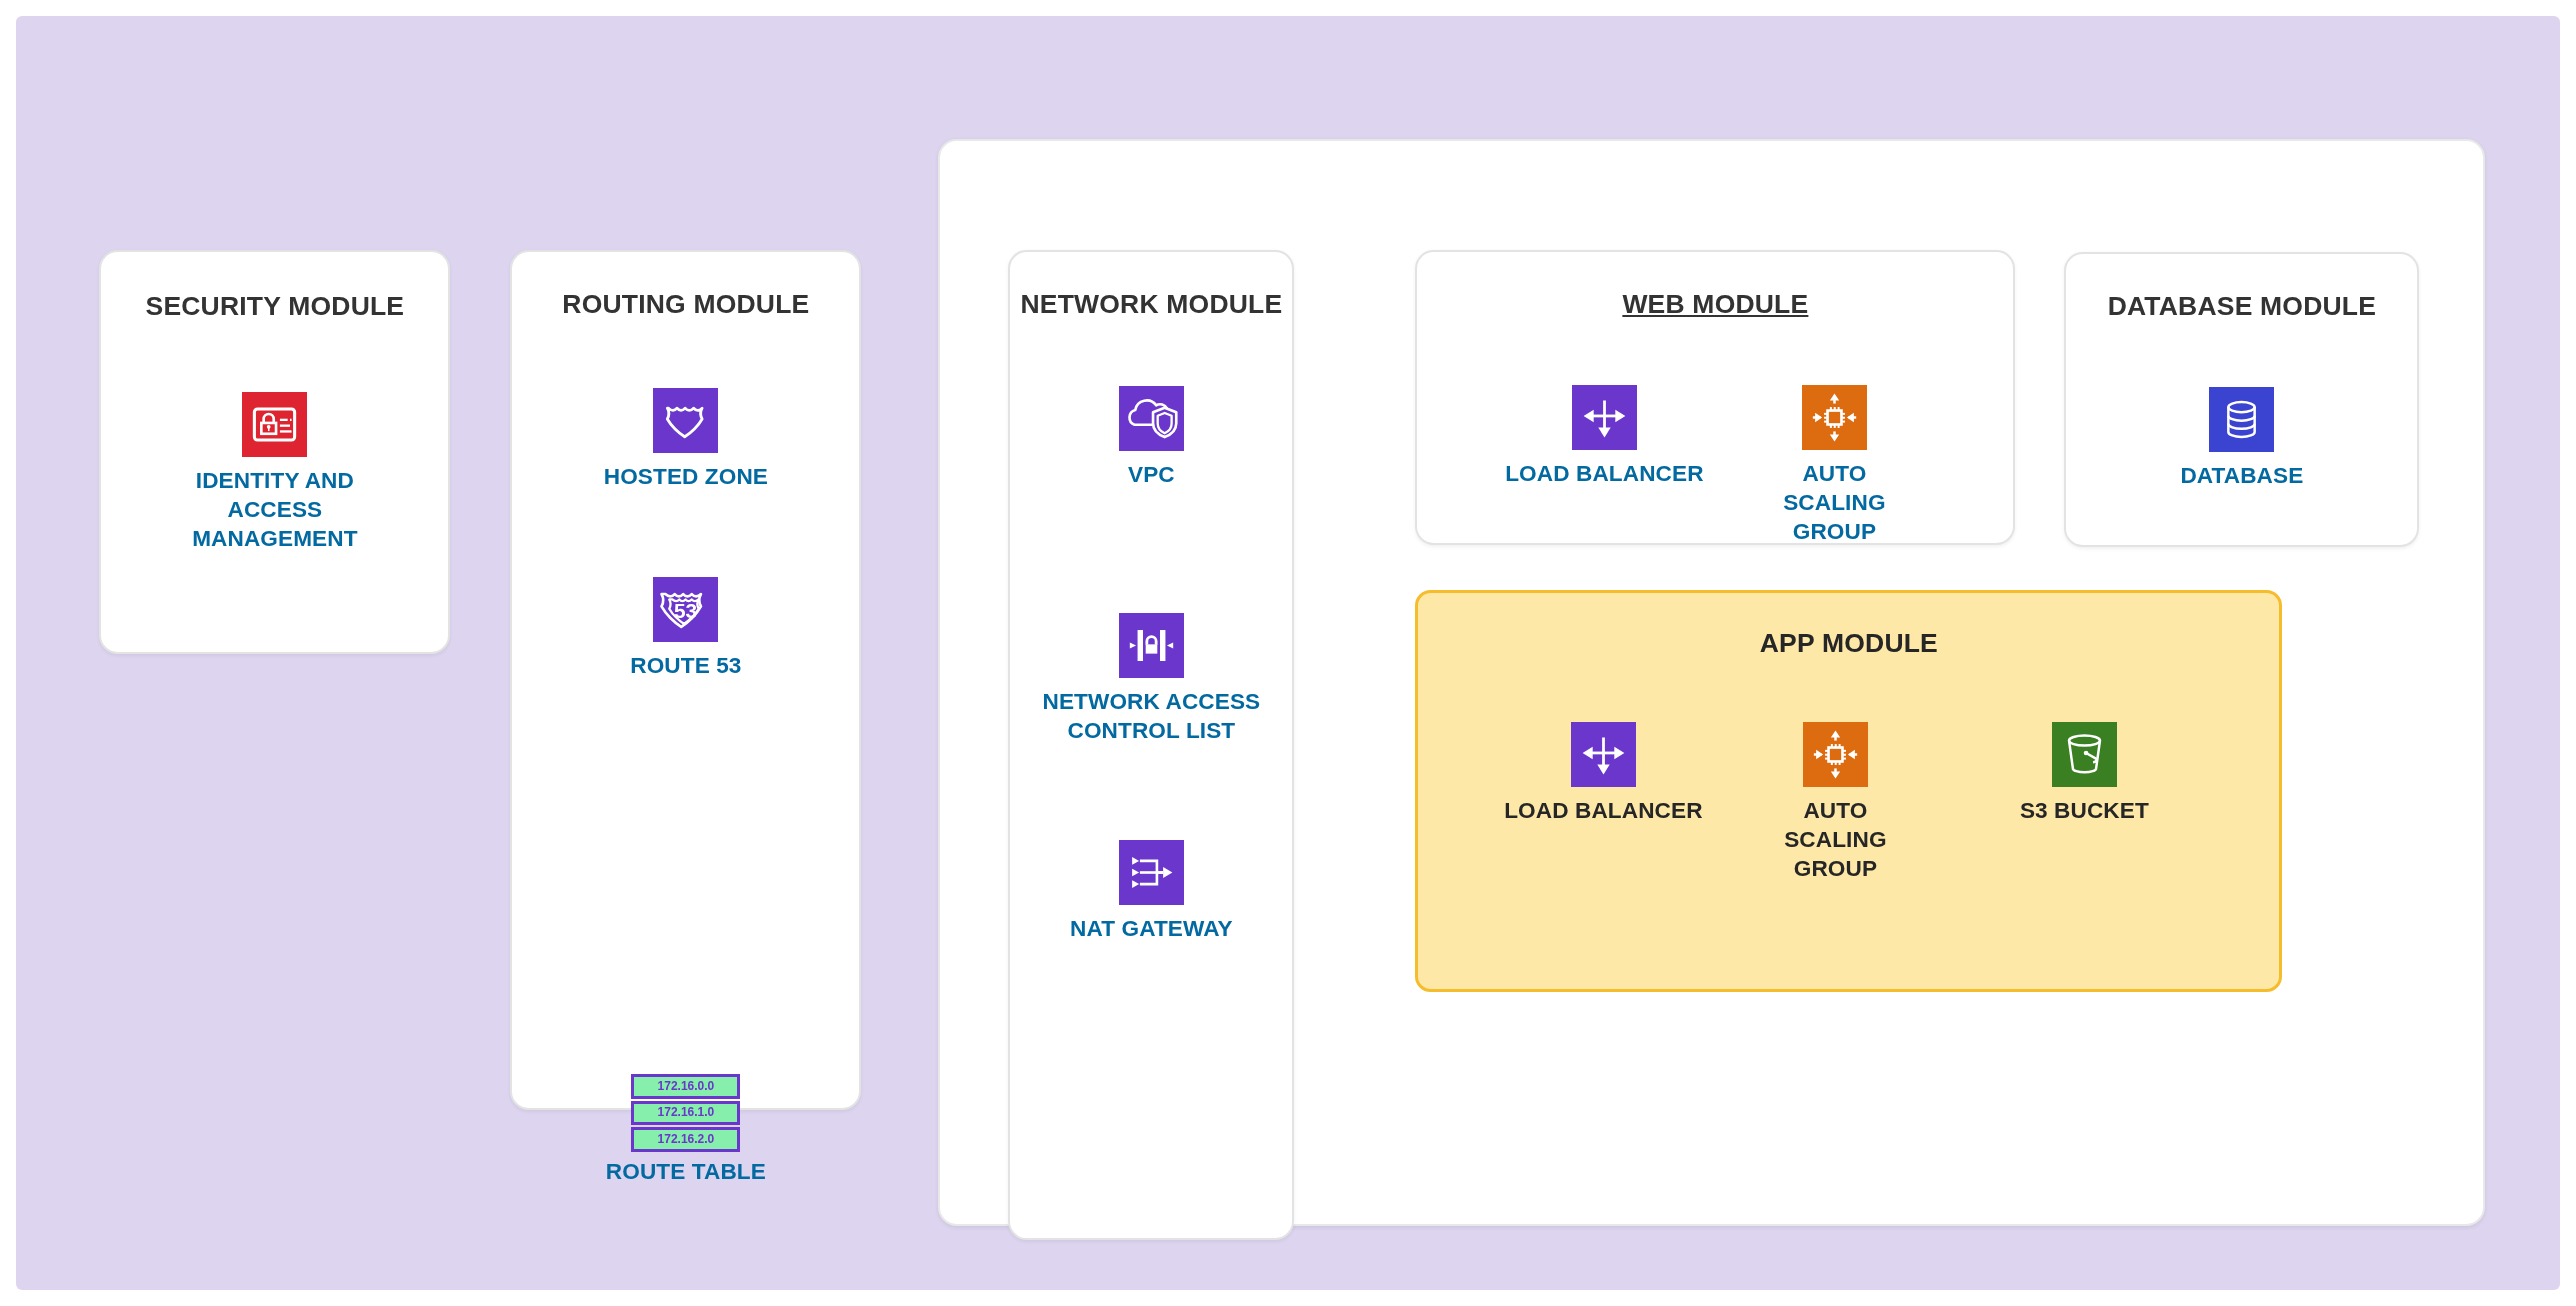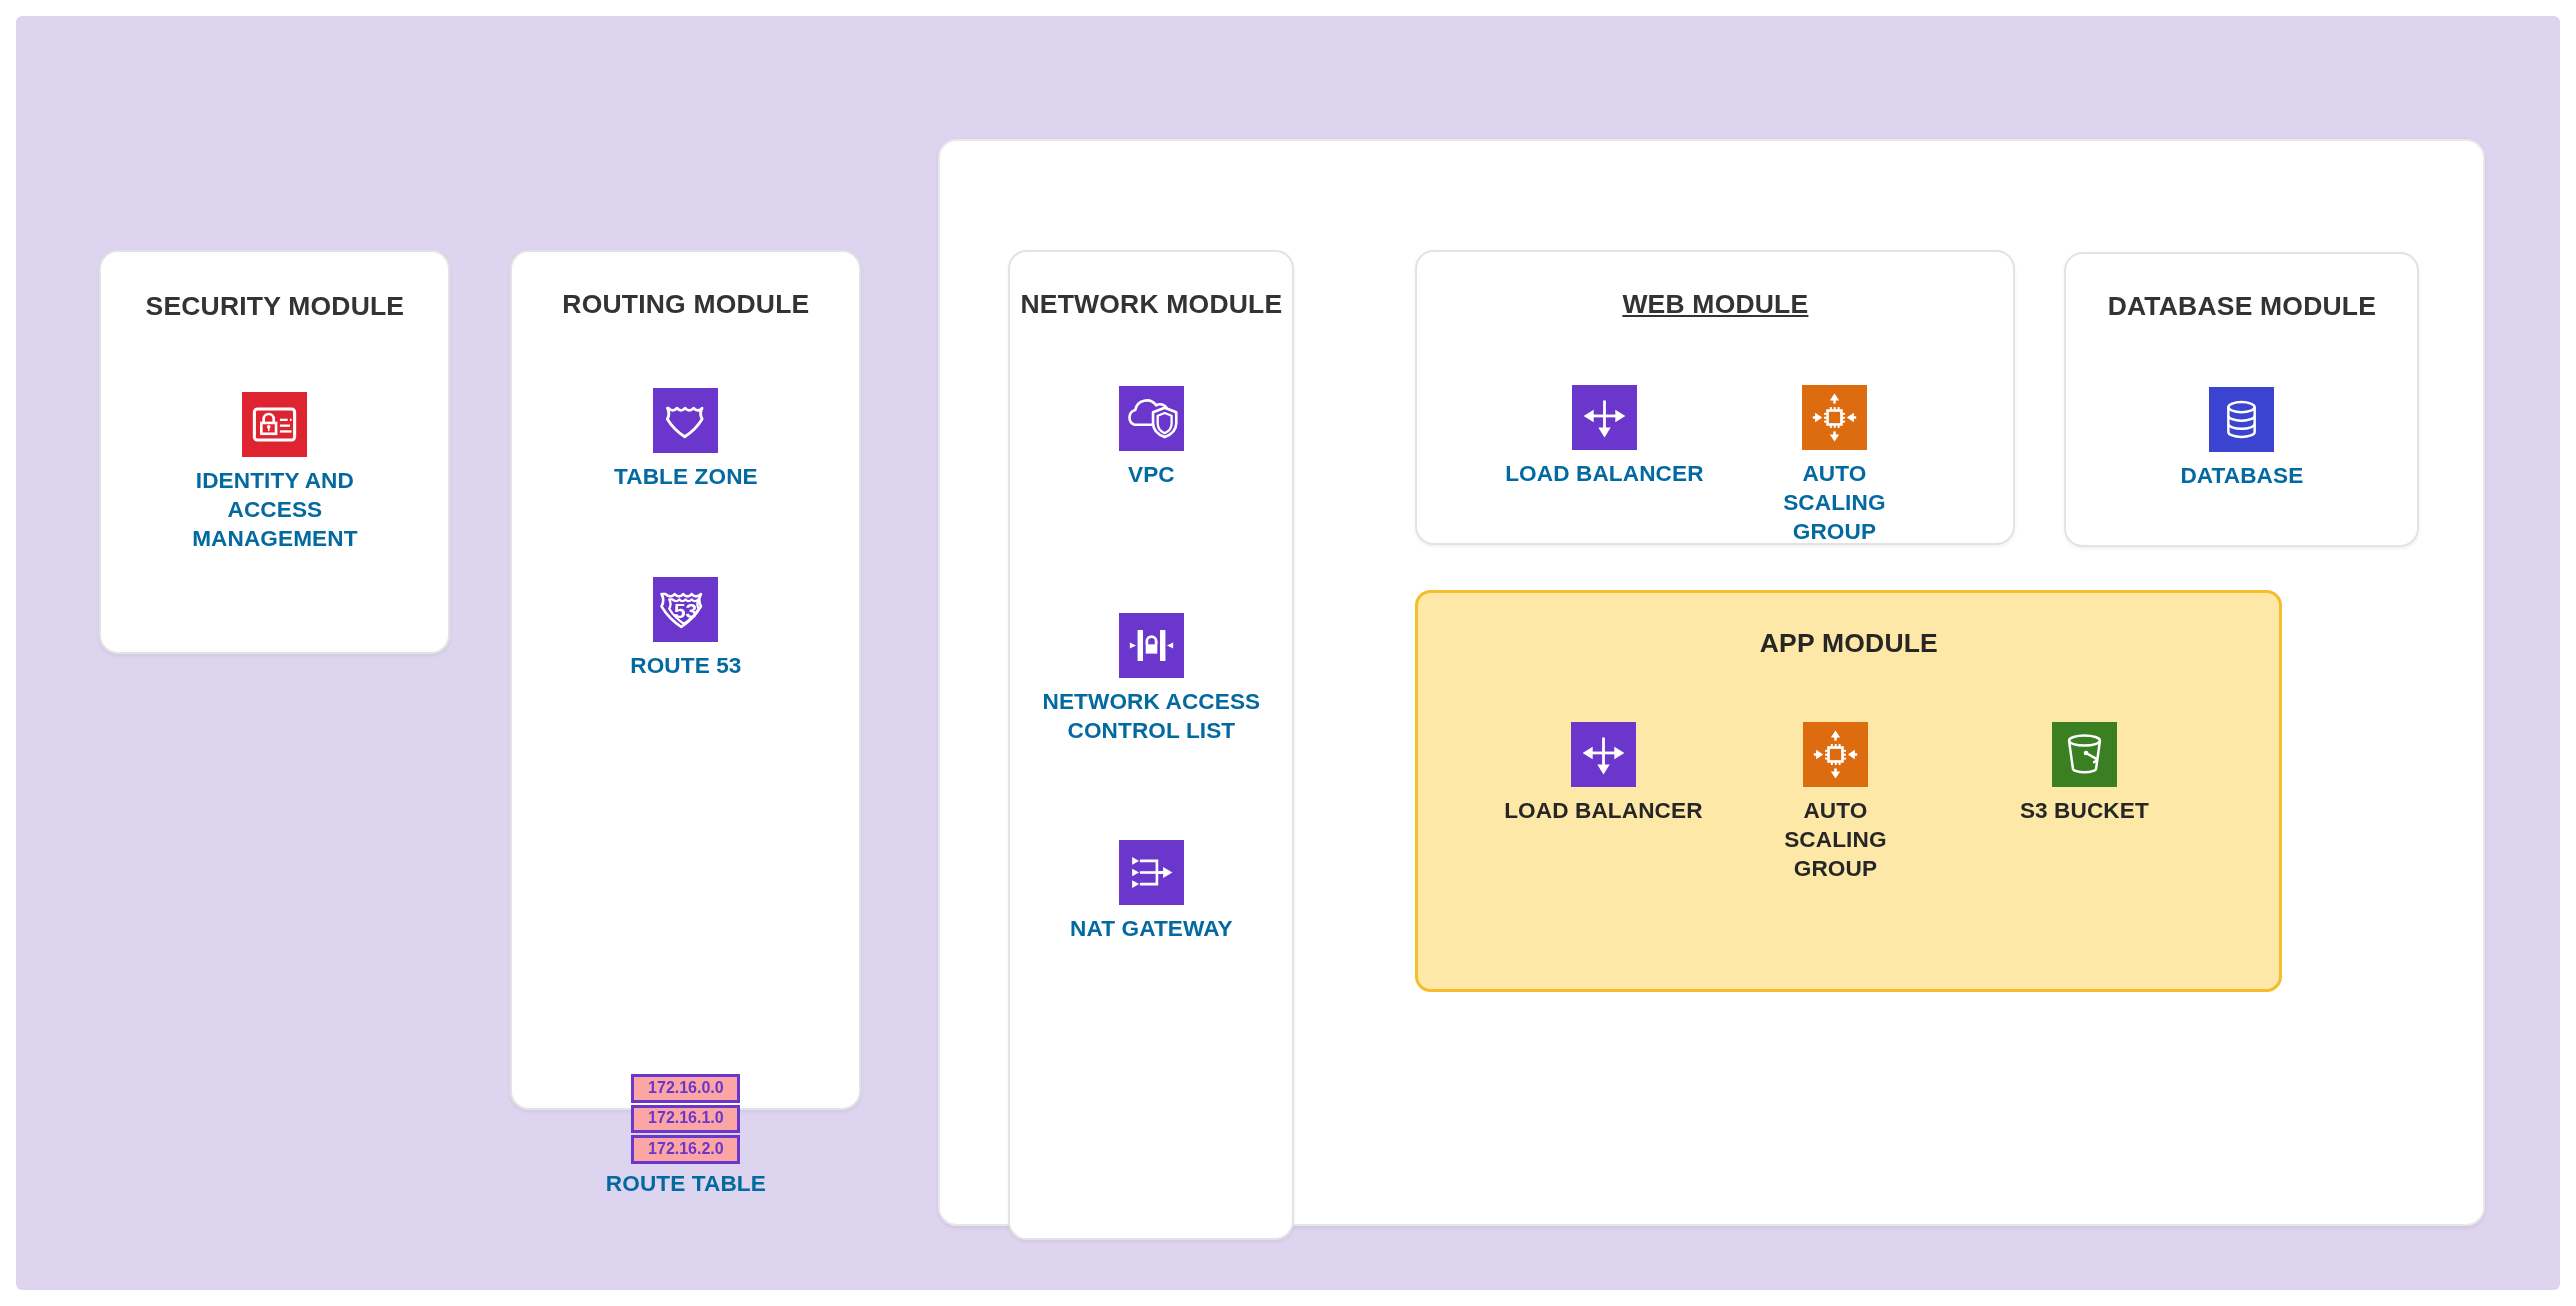--- a/index.html
+++ b/index.html
@@ -70,23 +70,23 @@
 
   
   .routetable-stack {
     display: flex;
     flex-direction: column;
     align-items: center;
     gap: 2.3px;
   }
   .rt-row {
     border: 3.1px solid #6b36cc;
-    background: #fca5a5;
+    background: #86efac;
     color: #6b36cc;
-    font-size: 16px;
+    font-size: 12px;
     font-weight: bold;
     line-height: 1;
     padding: 2.3px 6.2px 3.9px 6.2px;
     box-sizing: border-box;
     width: 109px;
     text-align: center;
   }
 
   
   #main-panel {
@@ -149,21 +149,21 @@
 
     <div class="node" style="left:0; top:136px; width:100%;">
       <span class="node-icon">
         <svg width="65" height="65" viewBox="0 0 84 84">
           <rect x="0" y="0" width="84" height="84" fill="#6b36cc"></rect>
           <path d="M20 26 q6 6 11 0 q5 6 10.5 0 q5.5 6 11 0 q5 6 11 0
                    q-4 7 0 14 q-4 7 -10 13 q-6 6 -12.5 10
                    q-6.5 -4 -12.5 -10 q-6 -6 -10 -13 q4 -7 0 -14 z" fill="none" stroke="#ffffff" stroke-width="3.6" stroke-linejoin="round"></path>
         </svg>
       </span>
-      <div class="node-label">TABLE ZONE</div>
+      <div class="node-label">HOSTED ZONE</div>
     </div>
 
     <div class="node" style="left:0; top:325px; width:100%;">
       <span class="node-icon">
         <svg width="65" height="65" viewBox="0 0 84 84">
           <rect x="0" y="0" width="84" height="84" fill="#6b36cc"></rect>
           <path d="M16 22 q6.5 6 12 0 q5.5 6 11 0 q5.5 6 11 0 q5.5 6 12 0
                    q-4.5 8 0 16 q-4.5 8 -11.5 15 q-7 7 -14 11.5
                    q-7 -4.5 -14 -11.5 q-7 -7 -11.5 -15 q4.5 -8 0 -16 z" fill="none" stroke="#ffffff" stroke-width="3.4" stroke-linejoin="round"></path>
           <path d="M25 29 q5 4.5 9 0 q4 4.5 8 0 q4 4.5 8 0 q4 4.5 9 0

